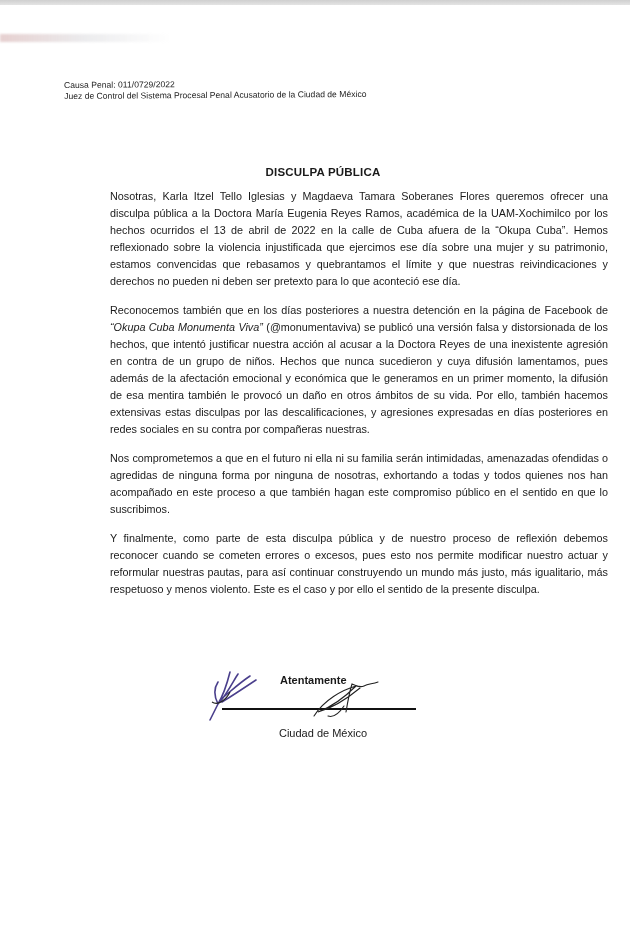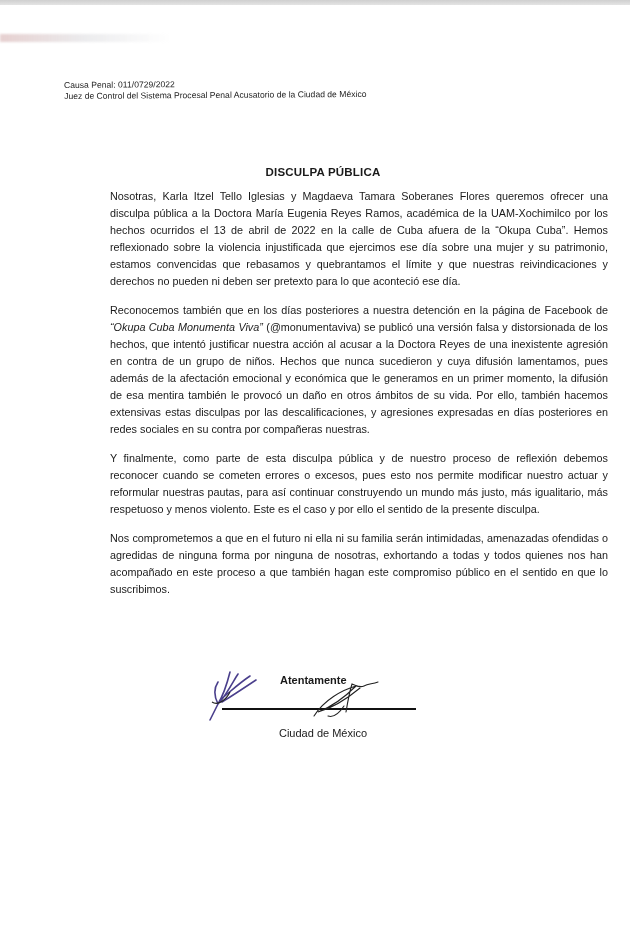--- a/index.html
+++ b/index.html
@@ -58,22 +58,22 @@
 <div class="header">
   <div>Causa Penal: 011/0729/2022</div>
   <div>Juez de Control del Sistema Procesal Penal Acusatorio de la Ciudad de México</div>
 </div>
 
 <div class="title">DISCULPA PÚBLICA</div>
 
 <div class="body">
   <p>Nosotras, Karla Itzel Tello Iglesias y Magdaeva Tamara Soberanes Flores queremos ofrecer una disculpa pública a la Doctora María Eugenia Reyes Ramos, académica de la UAM-Xochimilco por los hechos ocurridos el 13 de abril de 2022 en la calle de Cuba afuera de la “Okupa Cuba”.  Hemos reflexionado sobre la violencia injustificada que ejercimos ese día sobre una mujer y su patrimonio, estamos convencidas que rebasamos y quebrantamos el límite y que nuestras reivindicaciones y derechos no pueden ni deben ser pretexto para lo que aconteció ese día.</p>
   <p><span>Reconocemos también que en los días posteriores a nuestra detención en la página de Facebook de </span><em>“Okupa Cuba Monumenta Viva”</em><span> (@monumentaviva) se publicó una versión falsa y distorsionada de los hechos, que intentó justificar nuestra acción al acusar a la Doctora Reyes de una inexistente agresión en contra de un grupo de niños. Hechos que nunca sucedieron y cuya difusión lamentamos, pues además de la afectación emocional y económica que le generamos en un primer momento, la difusión de esa mentira también le provocó un daño en otros ámbitos de su vida. Por ello, también hacemos extensivas estas disculpas por las descalificaciones, y agresiones expresadas en días posteriores en redes sociales en su contra por compañeras nuestras.</span></p>
+  <p>Nos comprometemos a que en el futuro ni ella ni su familia serán intimidadas, amenazadas ofendidas o agredidas de ninguna forma por ninguna de nosotras, exhortando a todas y todos quienes nos han acompañado en este proceso a que también hagan este compromiso público en el sentido en que lo suscribimos.</p>
   <p> Y finalmente, como parte de esta disculpa pública y de nuestro proceso de reflexión debemos reconocer cuando se cometen errores o excesos, pues esto nos permite modificar nuestro actuar y reformular nuestras pautas, para así continuar construyendo un mundo más justo, más igualitario, más respetuoso y menos violento. Este es el caso y por ello el sentido de la presente disculpa.</p>
-  <p>Nos comprometemos a que en el futuro ni ella ni su familia serán intimidadas, amenazadas ofendidas o agredidas de ninguna forma por ninguna de nosotras, exhortando a todas y todos quienes nos han acompañado en este proceso a que también hagan este compromiso público en el sentido en que lo suscribimos.</p>
 </div>
 
 <div class="sign-area">
   <div class="atentamente">Atentamente</div>
   <div class="sign-line"></div>
   <svg class="signature sig1" viewBox="0 0 60 56">
     <path d="M6 54 L14 38 M14 38 C10 30 10 22 14 16 M14 38 C20 28 24 14 26 6 M16 36 C24 26 30 14 34 8 M16 34 C26 26 34 18 46 10 M18 36 C28 30 40 22 52 14" fill="none" stroke="#4a3f8c" stroke-width="1.6" stroke-linecap="round"></path>
     <path d="M8 36 C14 40 22 34 26 26" fill="none" stroke="#222" stroke-width="1.2"></path>
   </svg>
   <svg class="signature sig2" viewBox="0 0 72 46">

